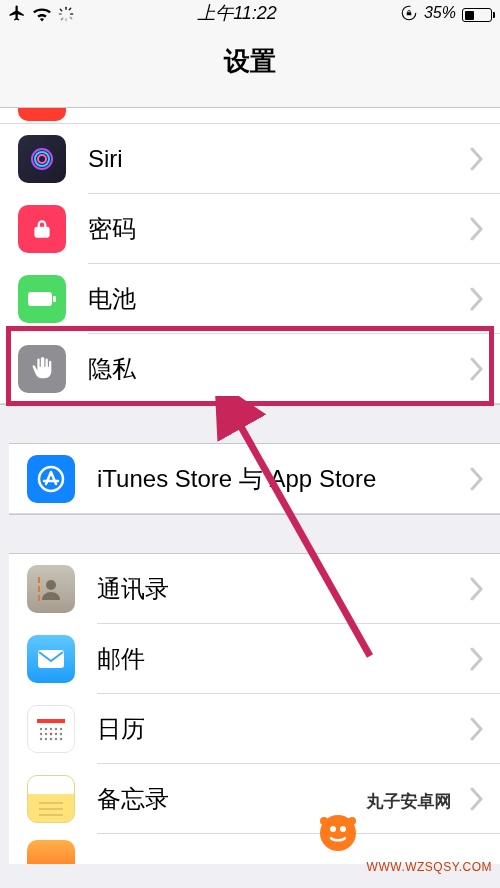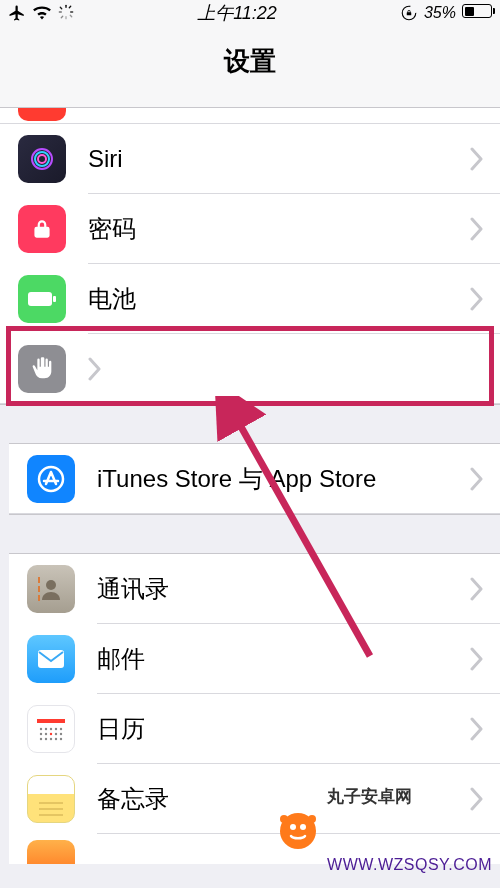--- a/index.html
+++ b/index.html
@@ -1,21 +1,21 @@
 <!DOCTYPE html>
 <html><head>
 <meta charset="utf-8">
 <style>
   * { box-sizing: border-box; margin: 0; padding: 0; }
   html, body { width: 500px; height: 888px; font-family: -apple-system, "Helvetica Neue", Arial, sans-serif; background: #efeff4; overflow: hidden; }
   .screen { width: 500px; height: 888px; position: relative; background: #efeff4; }
 
   
   .status-bar { height: 26px; background: #f7f7f8; display: flex; align-items: center; justify-content: space-between; padding: 0 8px; font-size: 16px; color: #000; border-bottom: 0; font-style: italic; }
-  .status-left, .status-right { display: flex; align-items: flex-start; gap: 6px; }
+  .status-left, .status-right { display: flex; align-items: flex-end; gap: 6px; }
   .status-center { font-size: 18px; font-weight: 500; }
   .airplane svg, .wifi svg, .spinner svg, .lock-rot svg { display: block; }
   .battery-wrap { display: flex; align-items: center; gap: 4px; }
   .battery { width: 30px; height: 14px; border: 1.5px solid #000; border-radius: 3px; position: relative; }
   .battery::after { content: ""; position: absolute; right: -4px; top: 3px; width: 2.5px; height: 6px; background: #000; border-radius: 0 1px 1px 0; }
   .battery-fill { position: absolute; left: 1.5px; top: 1.5px; bottom: 1.5px; width: 35%; background: #000; border-radius: 1px; }
 
   
   .nav-header { background: #f7f7f8; text-align: center; padding: 18px 0 28px; border-bottom: 1px solid #c8c7cc; }
   .nav-title { font-size: 26px; font-weight: 600; }
@@ -43,21 +43,21 @@
   .highlight-box { position: absolute; border: 5px solid #c8265a; pointer-events: none; }
 
   
   .arrow-svg { position: absolute; pointer-events: none; }
 
   
   .watermark { position: absolute; right: 8px; bottom: 14px; display: flex; align-items: center; gap: 8px; }
   .wm-logo { width: 42px; height: 42px; }
   .wm-text { display: flex; flex-direction: column; font-size: 14px; line-height: 1.2; color: #333; }
   .wm-text .l1 { font-weight: 600; font-size: 17px; }
-  .wm-text .l2 { font-size: 16px; color: #4c1d95; letter-spacing: 0.5px; margin-top: 47px; }
+  .wm-text .l2 { font-size: 12px; color: #c2410c; letter-spacing: 0.5px; margin-top: 47px; }
 
   
   .bg-red { background: #ff3b30; }
   .bg-siri { background: linear-gradient(135deg,#2a2a40 0%,#1a1a2a 100%); }
   .bg-pink { background: #ff3a5f; }
   .bg-green { background: #4cd964; }
   .bg-gray { background: #8e8e93; }
   .bg-blue { background: #1085ff; }
   .bg-mail { background: linear-gradient(#5ec7ff,#1e9dfb); }
   .bg-contacts { background: linear-gradient(#c9c3b8,#a59e90); }
@@ -172,20 +172,21 @@
           </div>
         <div class="sep"></div>
       </div>
 
       <div class="row">
         <div class="icon-box bg-gray">
           <svg width="28" height="28" viewBox="0 0 24 24">
               <path fill="#fff" d="M13 2a1 1 0 0 1 1 1v7h1V4a1 1 0 1 1 2 0v6h1V6a1 1 0 1 1 2 0v8c0 3-2 6-6 6h-2c-3 0-5-2-6-5l-2-5a1 1 0 0 1 1.8-.8L8 13V4a1 1 0 1 1 2 0v6h1V3a1 1 0 0 1 1-1z"></path>
             </svg>
         </div>
+        <div class="label">隐私</div>
         <div class="chev">
             <svg width="14" height="24" viewBox="0 0 14 24">
               <path d="M2 2l9 10-9 10" fill="none" stroke="#c7c7cc" stroke-width="3" stroke-linecap="round" stroke-linejoin="round"></path>
             </svg>
           </div>
         <div class="sep"></div>
       </div>
     </div>
 
     <div class="group-gap"></div>

